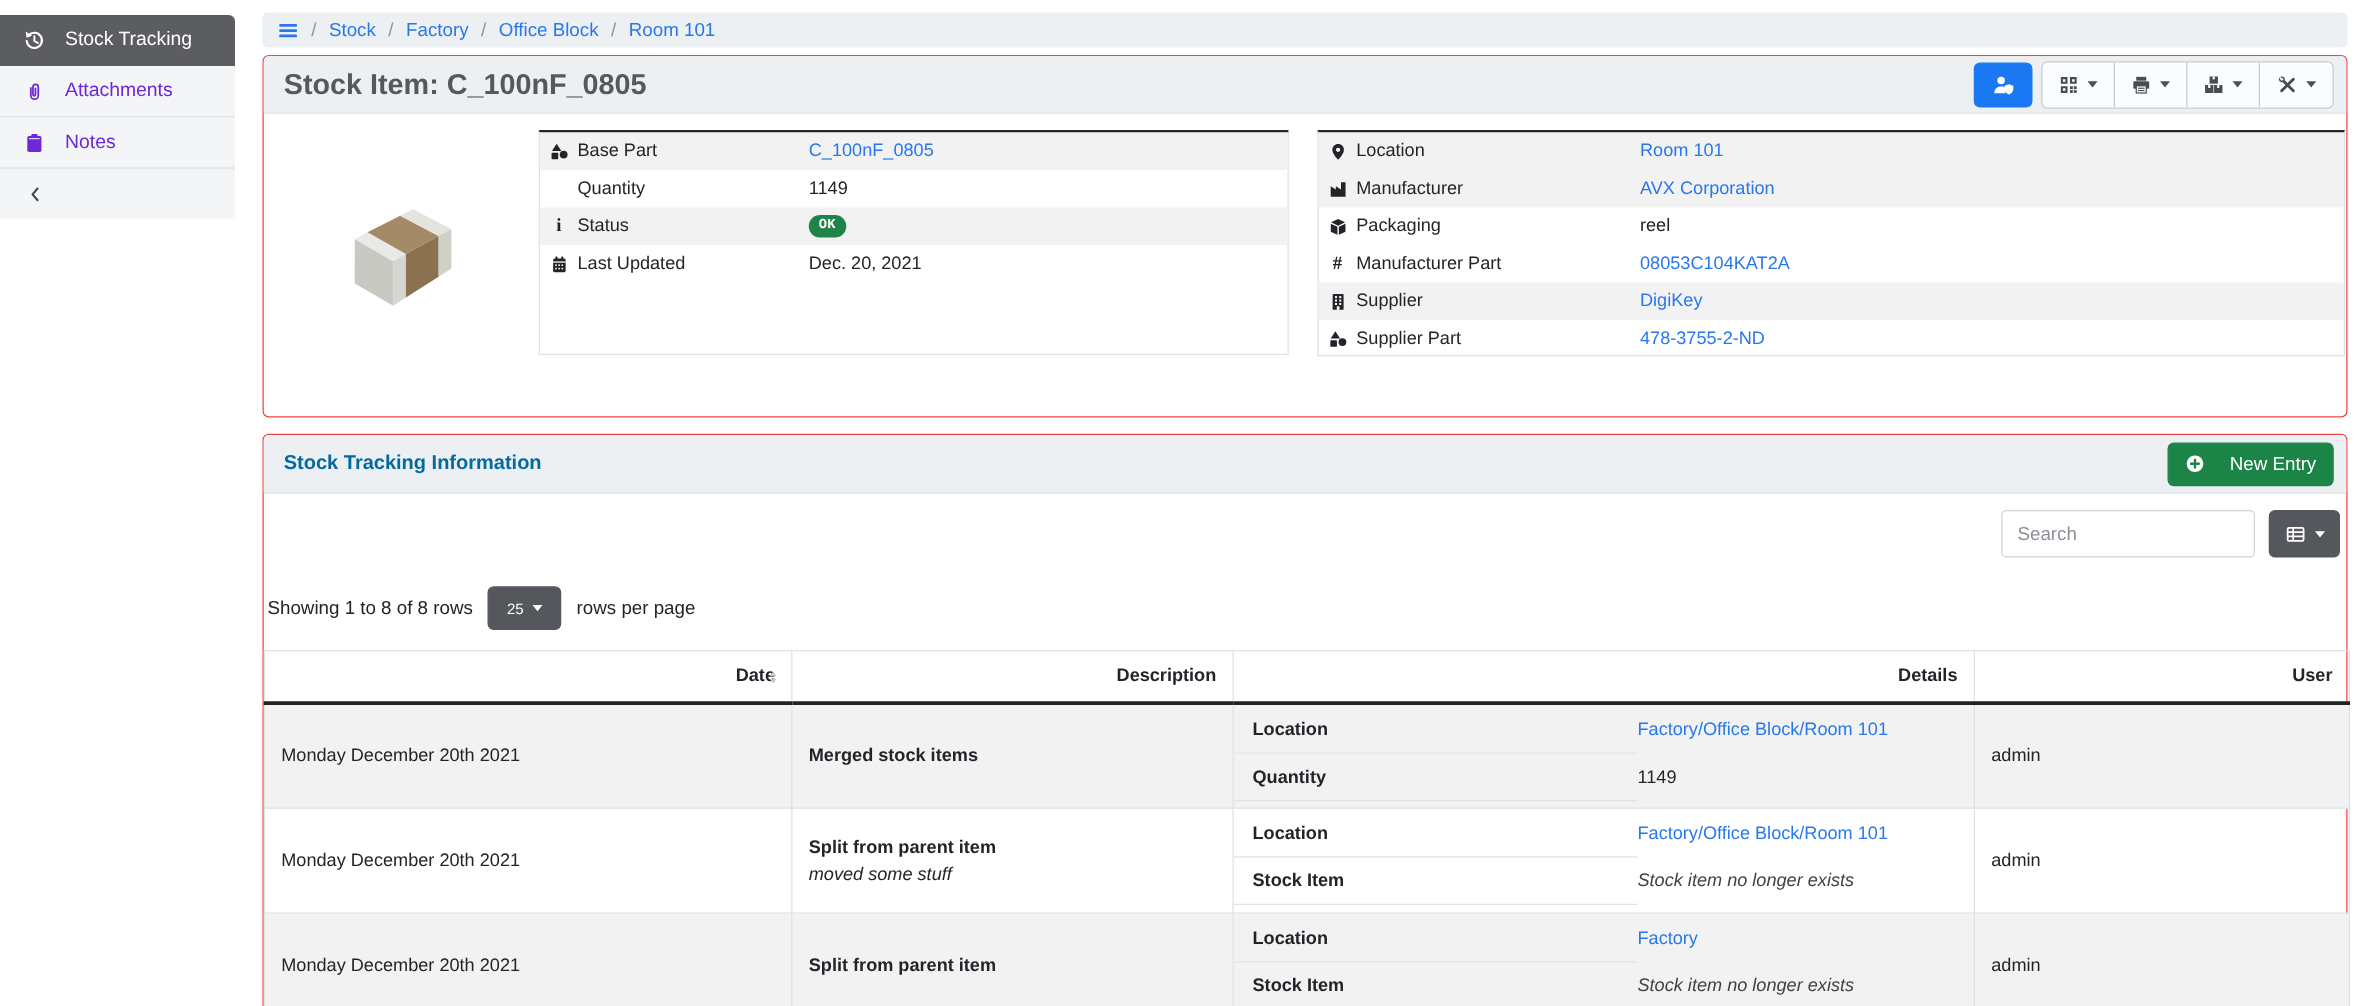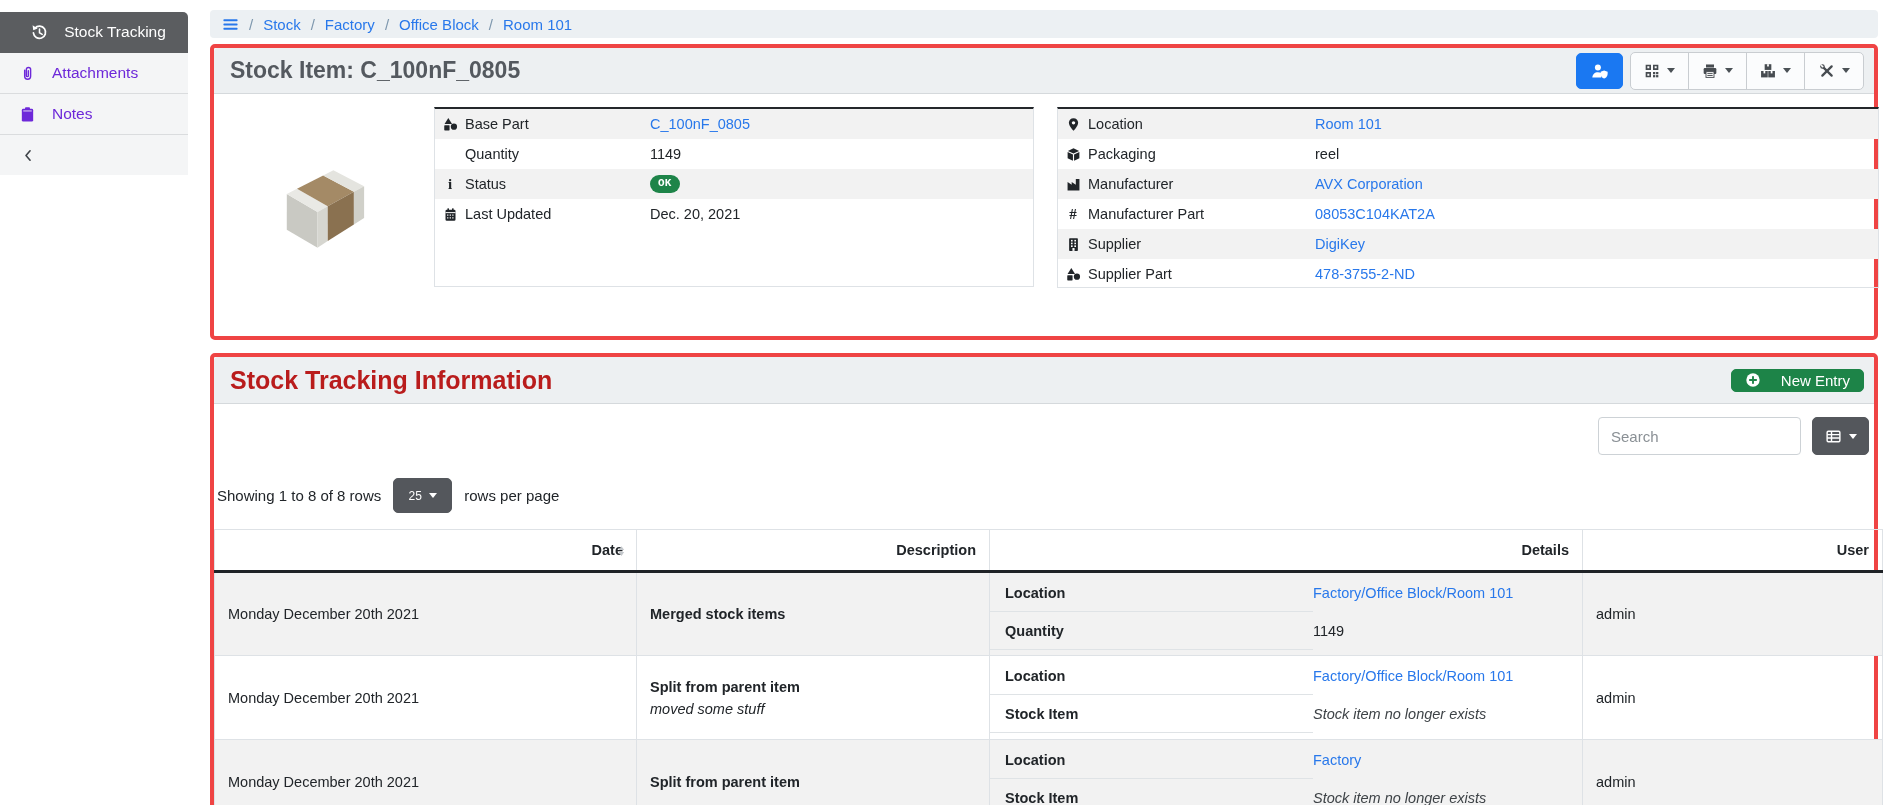--- a/index.html
+++ b/index.html
@@ -14,35 +14,35 @@
   .ic { width:16px; height:16px; fill:currentColor; display:block; }
 
   
   .sidebar { position:absolute; left:0; top:12px; width:188px; }
   .side-item {
     display:flex; align-items:center; gap:16px; height:41px;
     padding:0 10px 0 19px; background:#f4f5f6; border-bottom:1px solid #dadcde;
     color:#6d28d9; font-size:15.5px; cursor:pointer;
   }
   .side-item .ic { width:17px; height:17px; }
-  .side-item.active { background:#5b5d60; color:#fff; border-radius:0 5px 0 0; border-bottom-color:#5b5d60;justify-content:center; }
+  .side-item.active { background:#5b5d60; color:#fff; border-radius:0 5px 0 0; border-bottom-color:#5b5d60; }
   .side-collapse { display:flex; align-items:center; height:40px; padding-left:21px; background:#f4f5f6; color:#3f4449; cursor:pointer; }
   .side-collapse .ic { width:15px; height:15px; }
 
   
   .main { position:absolute; left:210px; top:0; width:1668px; }
 
   .breadcrumb-bar {
     margin-top:10px; height:28px; background:#ecf0f3; border-radius:4px;
     display:flex; align-items:center; padding:0 12px; gap:10px; font-size:15px;
   }
   .breadcrumb-bar .ic { width:17px; height:17px; color:#2878eb; }
   .crumb-sep { color:#7d96ad; }
 
-  .panel { border:4px solid #ef4444; border-radius:5px; background:#fff; }
+  .panel { border:1px solid #ef4444; border-radius:5px; background:#fff; }
   .panel-header {
     background:#edf0f2; border-bottom:1px solid #d5d9dc; border-radius:4px 4px 0 0;
     display:flex; align-items:center; justify-content:space-between;
     padding:0 10px 0 16px;
   }
   .panel1 { margin-top:6px; }
   .panel1 .panel-header { height:46px; }
   .page-title { font-size:23px; font-weight:600; color:#54595f; }
 
   
@@ -83,23 +83,23 @@
   .dt-value { }
   .muted-italic { font-style:italic; color:#3e4347; }
   .badge-ok {
     display:inline-block; background:#1e8449; color:#fff; font-size:11px; font-weight:700;
     padding:3px 8px 3.5px; border-radius:9px; line-height:1; letter-spacing:.2px;font-family:Liberation Mono, monospace;
   }
 
   
   .panel2 { margin-top:13px; }
   .panel2 .panel-header { height:47px; }
-  .panel2-title { font-size:25px; font-weight:600; color:#b91c1c; }
+  .panel2-title { font-size:16px; font-weight:600; color:#0369a1; }
   .btn-new-entry {
-    display:flex; align-items:center; gap:20px; height:23px; padding:0 13px;
+    display:flex; align-items:center; gap:20px; height:35px; padding:0 13px;
     background:#1d8448; border:1px solid #1d8448; border-radius:5px; color:#fff; font-size:15px; cursor:pointer;margin-left:40px;
   }
   .btn-new-entry .ic { width:16px; height:16px; }
 
   .search-row { display:flex; justify-content:flex-end; align-items:center; gap:11px; padding:13px 5px 0 0; }
   .search-input {
     width:203px; height:38px; border:1px solid #cdd2d6; border-radius:4px;
     padding:0 12px; font-size:15px; color:#212529; font-family:"Liberation Sans", sans-serif;
   }
   .search-input::placeholder { color:#8a9095; }
@@ -396,37 +396,37 @@
       <div class="details-table dt-right">
         <div class="dt-row striped">
           <span class="dt-icon">
               <svg class="ic">
                 <use href="#i-marker"></use>
               </svg>
             </span>
           <span class="dt-label">Location</span>
           <a class="dt-value link">Room 101</a>
         </div>
+        <div class="dt-row striped">
+          <span class="dt-icon">
+              <svg class="ic">
+                <use href="#i-industry"></use>
+              </svg>
+            </span>
+          <span class="dt-label">Manufacturer</span>
+          <a class="dt-value link">AVX Corporation</a>
+        </div>
         <div class="dt-row">
           <span class="dt-icon">
               <svg class="ic">
                 <use href="#i-box"></use>
               </svg>
             </span>
           <span class="dt-label">Packaging</span>
           <span class="dt-value">reel</span>
-        </div>
-        <div class="dt-row striped">
-          <span class="dt-icon">
-              <svg class="ic">
-                <use href="#i-industry"></use>
-              </svg>
-            </span>
-          <span class="dt-label">Manufacturer</span>
-          <a class="dt-value link">AVX Corporation</a>
         </div>
         <div class="dt-row">
           <span class="dt-icon glyph">#</span>
           <span class="dt-label">Manufacturer Part</span>
           <a class="dt-value link">08053C104KAT2A</a>
         </div>
         <div class="dt-row striped">
           <span class="dt-icon">
               <svg class="ic">
                 <use href="#i-building"></use>

